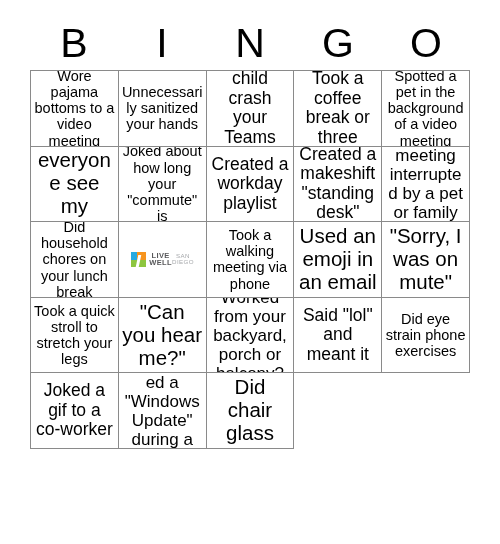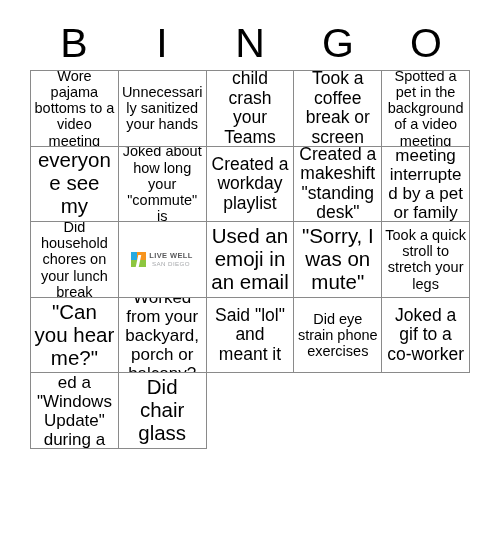--- a/index.html
+++ b/index.html
@@ -128,21 +128,21 @@
     position: absolute;
     left: 6px;
     top: 3px;
     width: 3px;
     height: 12px;
     background: #ffffff;
     transform: skewX(-12deg);
   }
   #free-logo-text {
     display: flex;
-    flex-direction: column;
+    flex-direction: row;
     justify-content: center;
     line-height: 1;
   }
   #free-logo-line1 {
     font-size: 7.5px;
     font-weight: bold;
     letter-spacing: 0.4px;
     color: #58595b;
   }
   #free-logo-line2 {
@@ -170,21 +170,21 @@
       <div class="bingo-cell fs-md">
         <span class="cell-text">Wore pajama bottoms to a video meeting</span>
       </div>
       <div class="bingo-cell fs-md">
         <span class="cell-text">Unnecessarily sanitized your hands</span>
       </div>
       <div class="bingo-cell fs-lg">
         <span class="cell-text">Had a child crash your Teams Meeting</span>
       </div>
       <div class="bingo-cell fs-lg">
-        <span class="cell-text">Took a coffee break or screen</span>
+        <span class="cell-text">Took a coffee break or three</span>
       </div>
       <div class="bingo-cell fs-md">
         <span class="cell-text">Spotted a pet in the background of a video meeting</span>
       </div>
       <div class="bingo-cell fs-xl">
         <span class="cell-text">"Can everyone see my screen?"</span>
       </div>
       <div class="bingo-cell fs-md">
         <span class="cell-text">Joked about how long your "commute" is</span>
       </div>
@@ -206,20 +206,23 @@
             <div class="m-green"></div>
             <div class="m-blue"></div>
             <div class="m-white"></div>
           </div>
           <div id="free-logo-text">
             <div id="free-logo-line1">LIVE WELL</div>
             <div id="free-logo-line2">SAN DIEGO</div>
           </div>
         </div>
       </div>
+      <div class="bingo-cell fs-md">
+        <span class="cell-text">Took a walking meeting via phone</span>
+      </div>
       <div class="bingo-cell fs-xl">
         <span class="cell-text">Used an emoji in an email</span>
       </div>
       <div class="bingo-cell fs-xl">
         <span class="cell-text">"Sorry, I was on mute"</span>
       </div>
       <div class="bingo-cell fs-md">
         <span class="cell-text">Took a quick stroll to stretch your legs</span>
       </div>
       <div class="bingo-cell fs-xl">

